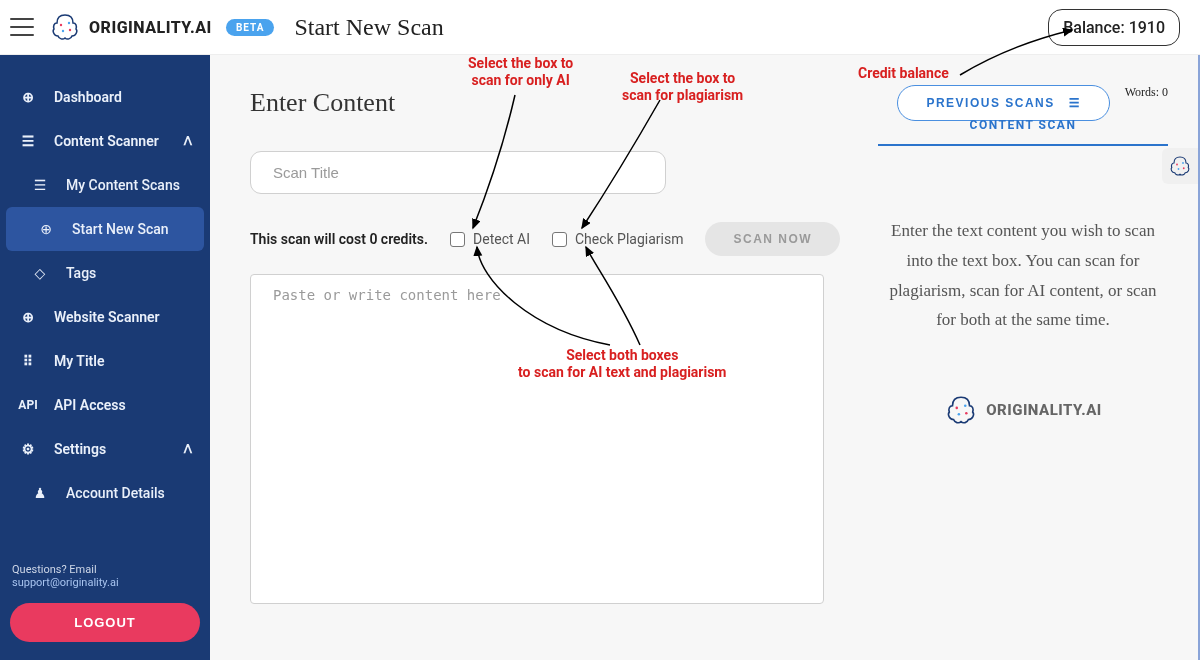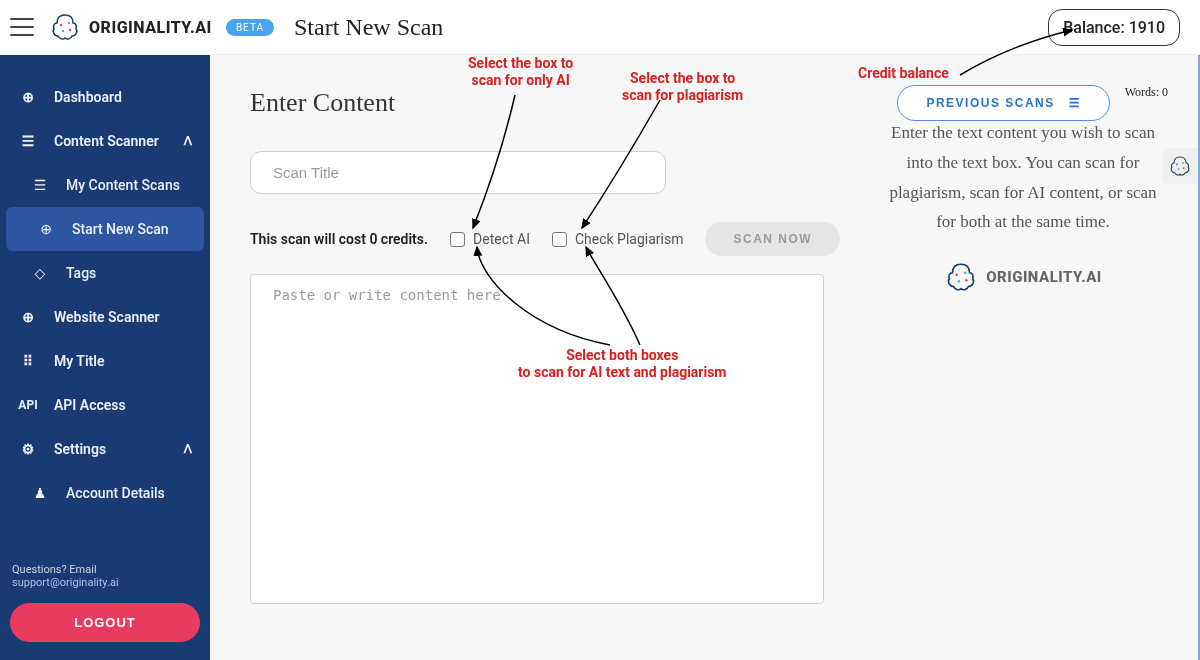--- a/index.html
+++ b/index.html
@@ -4,21 +4,21 @@
 <style>
   * { box-sizing: border-box; margin: 0; padding: 0; }
   body { font-family: -apple-system, BlinkMacSystemFont, "Segoe UI", Roboto, Arial, sans-serif; background: #fff; width: 1200px; height: 660px; overflow: hidden; position: relative; }
 
   .topbar { height: 55px; display: flex; align-items: center; padding: 0 20px 0 10px; border-bottom: 1px solid #eee; background: #fff; position: relative; z-index: 5;}
   .hamburger { width: 24px; height: 24px; display: flex; flex-direction: column; justify-content: space-around; cursor: pointer; margin-right: 15px;}
   .hamburger span { height: 2px; background: #444; border-radius: 1px;}
   .logo { display: flex; align-items: center; gap: 8px; margin-right: 14px;}
   .logo svg { width: 32px; height: 32px;}
   .logo-text { font-weight: 800; font-size: 16px; letter-spacing: 0.5px; color: #222;}
-  .beta-badge { background: #4aa3ee; color: #fff; font-size: 10px; font-weight: 400; padding: 3px 10px; border-radius: 12px; letter-spacing: 1px; margin-right: 20px;}
+  .beta-badge { background: #4aa3ee; color: #fff; font-size: 10px; font-weight: 700; padding: 3px 10px; border-radius: 12px; letter-spacing: 1px; margin-right: 20px;}
   .page-title { font-size: 24px; font-weight: 400; color: #222; font-family: Georgia, serif;}
   .balance-pill { margin-left: auto; border: 1px solid #333; border-radius: 14px; padding: 8px 14px; font-size: 16px; font-weight: 500; color: #222;}
 
   .shell { display: flex; height: calc(660px - 55px);}
   .sidebar { width: 210px; background: #1a3a74; color: #fff; display: flex; flex-direction: column; font-size: 14px; position: relative;}
   .sidebar-scroll-edge { position: absolute; right: -7px; top: 0; bottom: 0; width: 7px; background: #cfcfcf;}
   .nav-list { flex: 1; padding-top: 20px;}
   .nav-item { display: flex; align-items: center; gap: 16px; padding: 12px 18px; cursor: pointer; font-weight: 600; color: #eaf0fa;}
   .nav-item .icon { width: 20px; height: 20px; display: flex; align-items: center; justify-content: center; font-size: 14px;}
   .nav-item.sub { padding-left: 30px; font-weight: 500;}
@@ -45,21 +45,21 @@
   .cost-text { font-size: 14px; font-weight: 600; color: #222;}
   .cb-wrap { display: flex; align-items: center; gap: 8px; font-size: 14px; color: #555;}
   .cb { width: 15px; height: 15px; border: 1.5px solid #777; border-radius: 3px; background: #fff; position: relative;}
   .scan-btn { background: #e5e5e5; color: #9a9a9a; border: none; border-radius: 22px; padding: 10px 28px; font-size: 12px; font-weight: 700; letter-spacing: 1.5px;}
 
   .content-area { width: 574px; height: 330px; border: 1px solid #d0d0d0; border-radius: 4px; padding: 12px 22px; font-size: 14px; color: #333; background: #fff; resize: none;}
   .content-area::placeholder { color: #9a9a9a;}
 
   .words { text-align: right; font-size: 12px; color: #222; font-family: Georgia, serif; margin-bottom: 18px;}
   .tab-head { text-align: center; font-size: 12px; font-weight: 700; letter-spacing: 1.5px; color: #2b74cc; padding-bottom: 12px; border-bottom: 2px solid #2b74cc; margin-bottom: 70px;}
-  .info-text { text-align: center; font-size: 17px; color: #555; line-height: 1.75; font-family: Georgia, serif; margin-bottom: 23px;}
+  .info-text { text-align: center; font-size: 17px; color: #555; line-height: 1.75; font-family: Georgia, serif; margin-bottom: 58px;}
   .info-logo { display: flex; align-items: center; justify-content: center; gap: 8px;}
   .info-logo svg { width: 34px; height: 34px;}
   .info-logo-text { font-weight: 800; font-size: 15px; letter-spacing: 0.5px; color: #666;}
 
   
   .anno { position: absolute; color: #d82020; font-weight: 700; font-size: 14px; text-align: center; z-index: 20; pointer-events: none; line-height: 1.2;}
   svg.overlay { position: absolute; top: 0; left: 0; pointer-events: none; z-index: 15;}
 
   .floating-brain { position: absolute; right: 2px; top: 148px; width: 36px; height: 36px; background: #f0f0f0; border-radius: 6px 0 0 6px; display: flex; align-items: center; justify-content: center; z-index: 30;}
   .floating-brain svg { width: 24px; height: 24px;}
@@ -178,20 +178,21 @@
           <span>Check Plagiarism</span>
         </label>
         <button class="scan-btn" disabled="">SCAN NOW</button>
       </div>
 
       <textarea class="content-area" placeholder="Paste or write content here" style=""></textarea>
     </div>
 
     <div class="right-col">
       <div class="words">Words: 0</div>
+      <div class="tab-head">CONTENT SCAN</div>
       <div class="info-text">Enter the text content you wish to scan into the text box. You can scan for plagiarism, scan for AI content, or scan for both at the same time.</div>
       <div class="info-logo">
         <svg viewBox="0 0 32 32">
             <use href="#brain"></use>
           </svg>
         <span class="info-logo-text">ORIGINALITY.AI</span>
       </div>
     </div>
   </div>
 </div>

